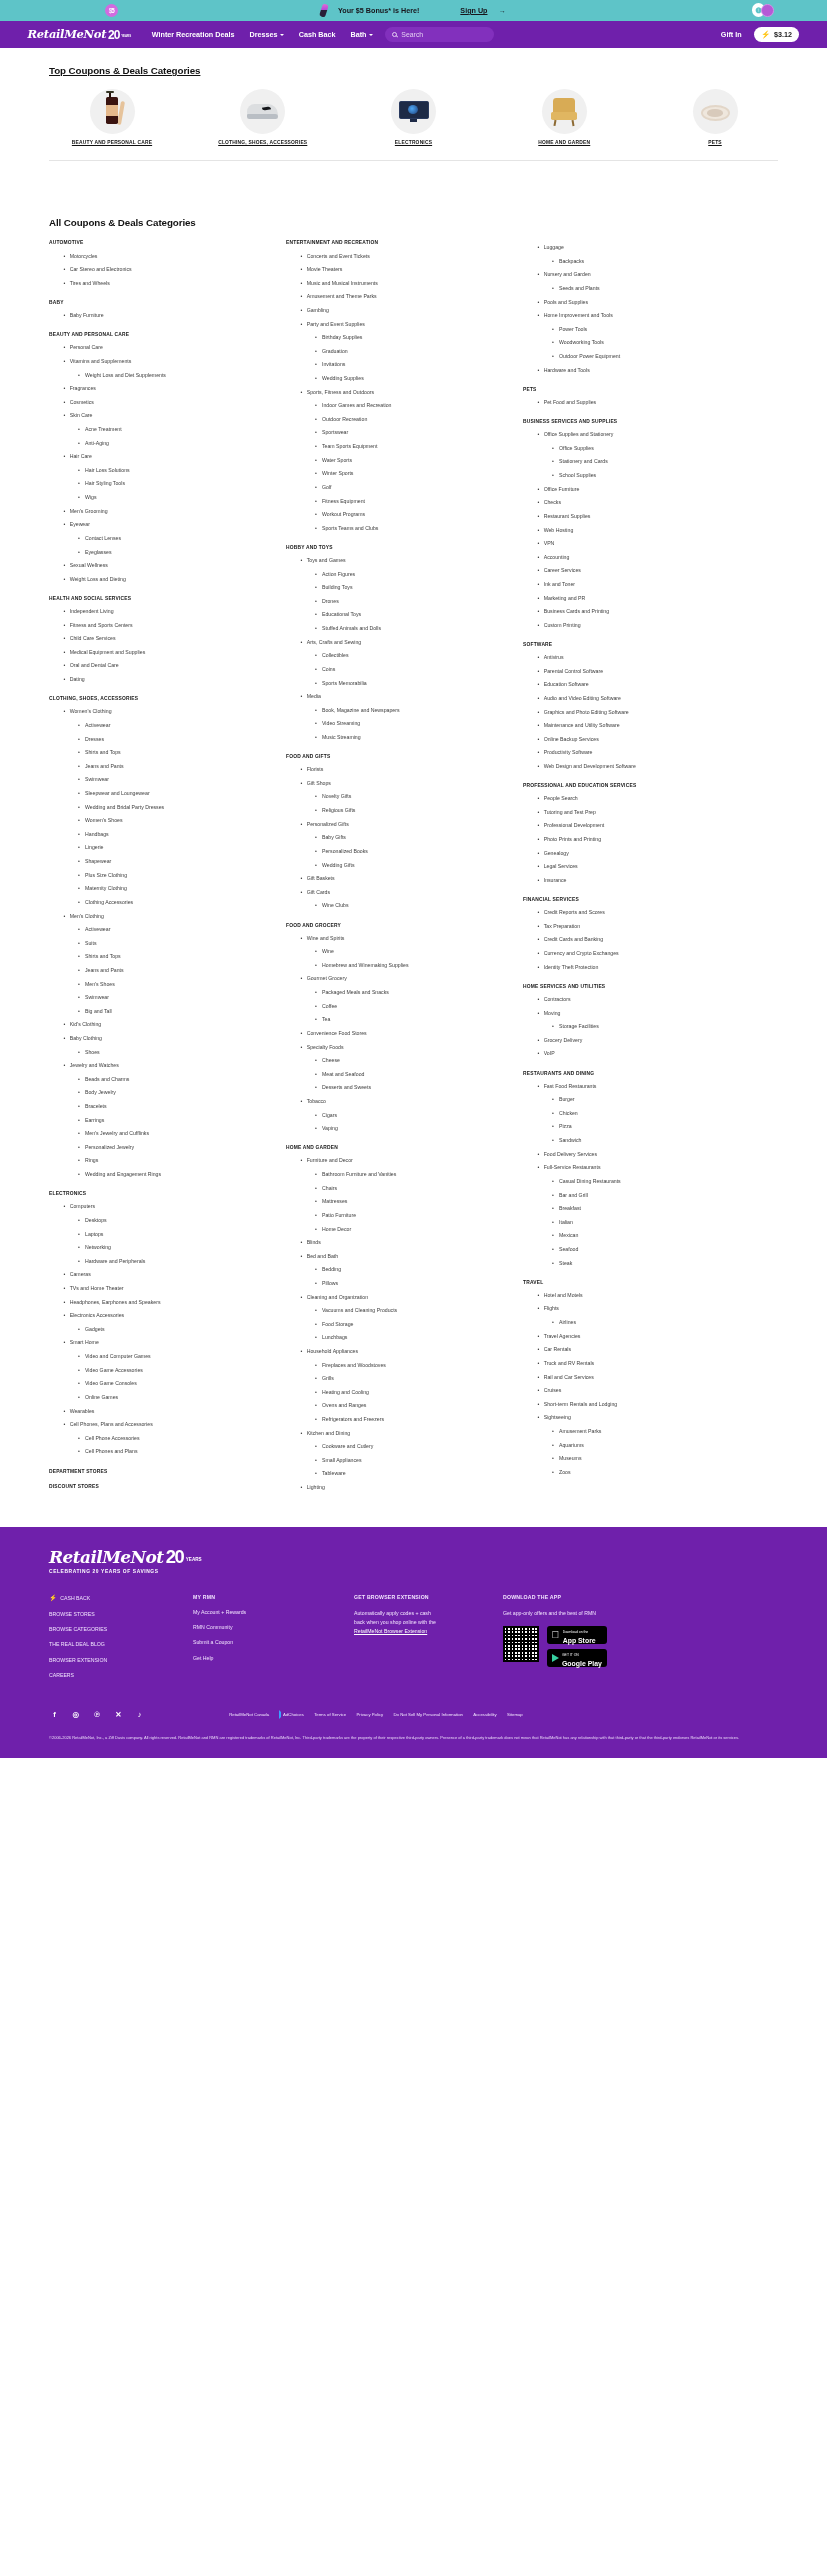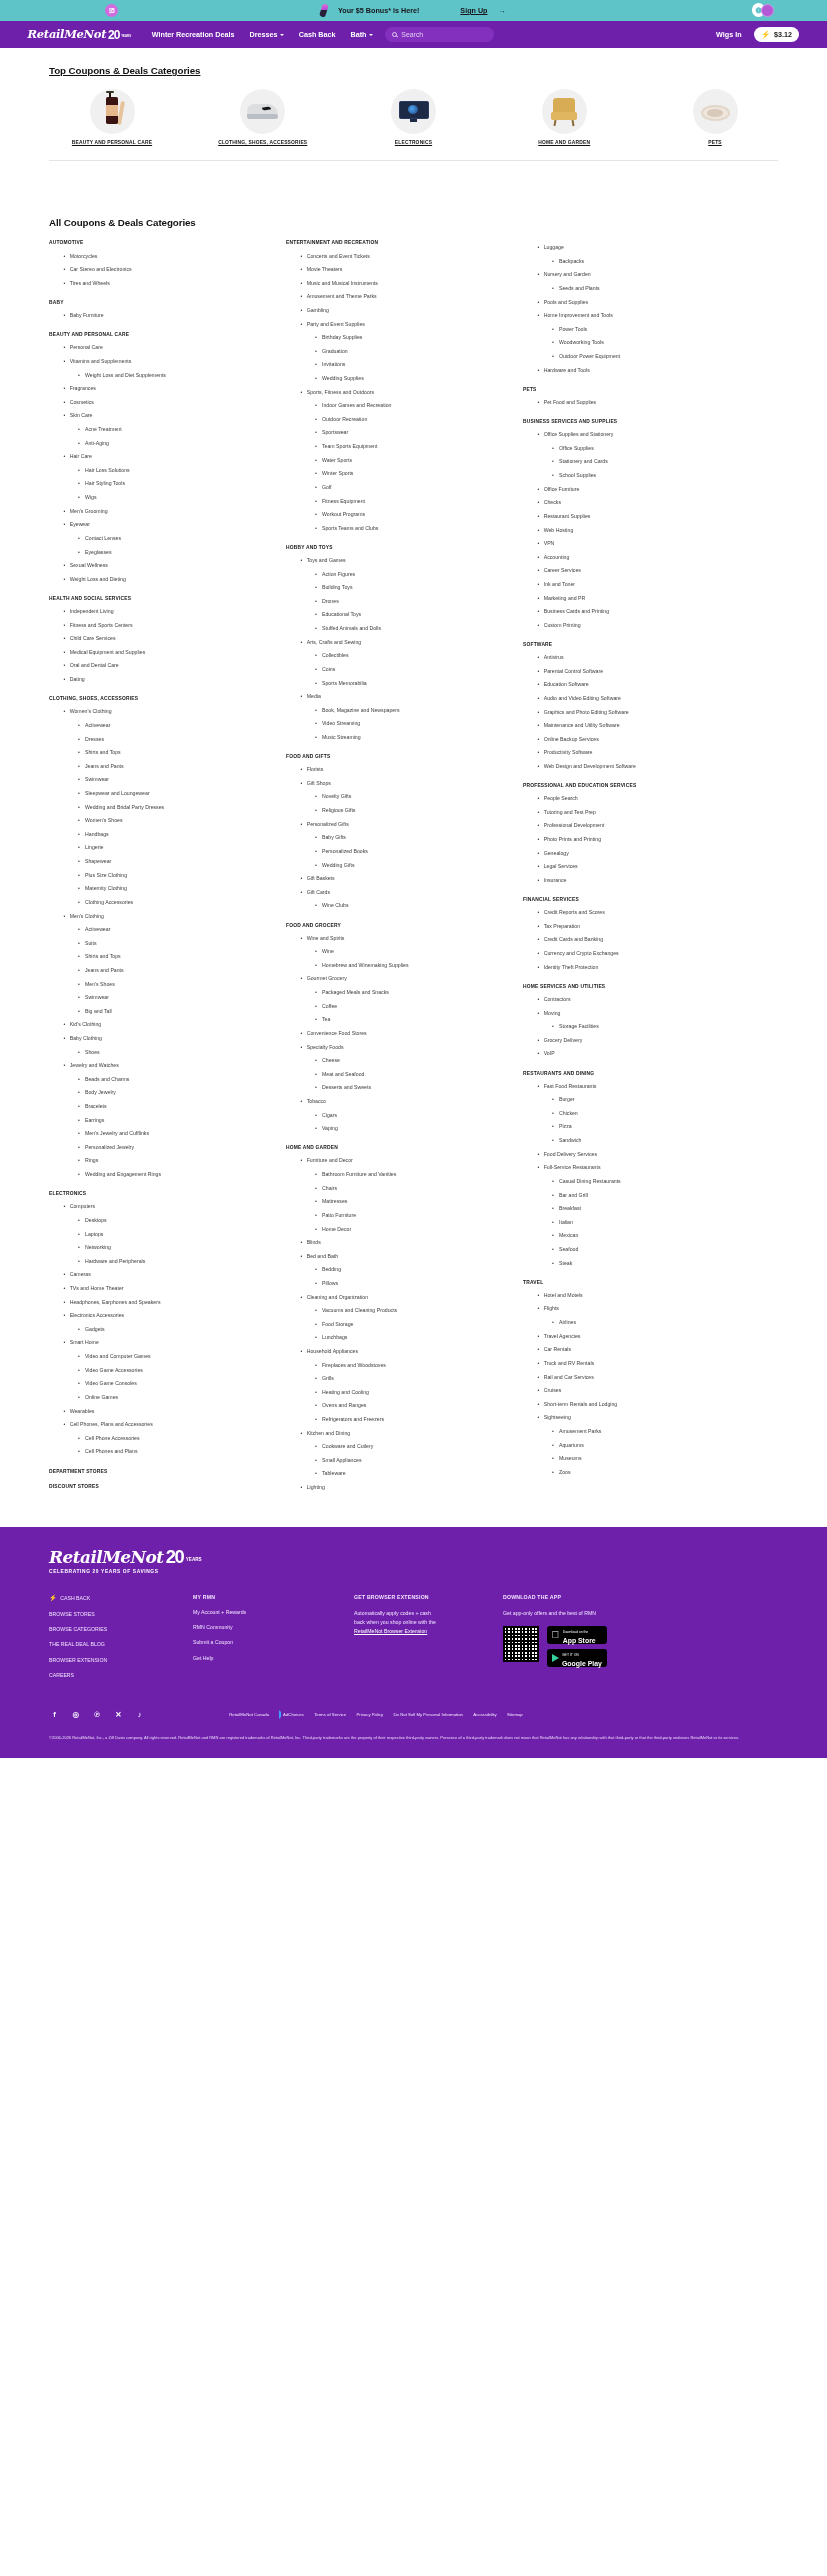--- a/index.html
+++ b/index.html
@@ -300,21 +300,21 @@
     <div class="nav-link">
       <span>Bath</span>
       <span class="caret"></span>
     </div>
   </div>
   <div class="search-box">
     <span class="search-ico"></span>
     <span class="search-input-text">Search</span>
   </div>
   <div class="nav-right">
-    <div class="signin">Wigs In</div>
+    <div class="signin">Gift In</div>
     <div class="cash-pill">
       <span class="bolt">⚡</span>
       <span>$3.12</span>
     </div>
   </div>
 </div>
 
 <div class="page">
   <div class="top-cats">
     <div class="h2-title">Top Coupons &amp; Deals Categories</div>

